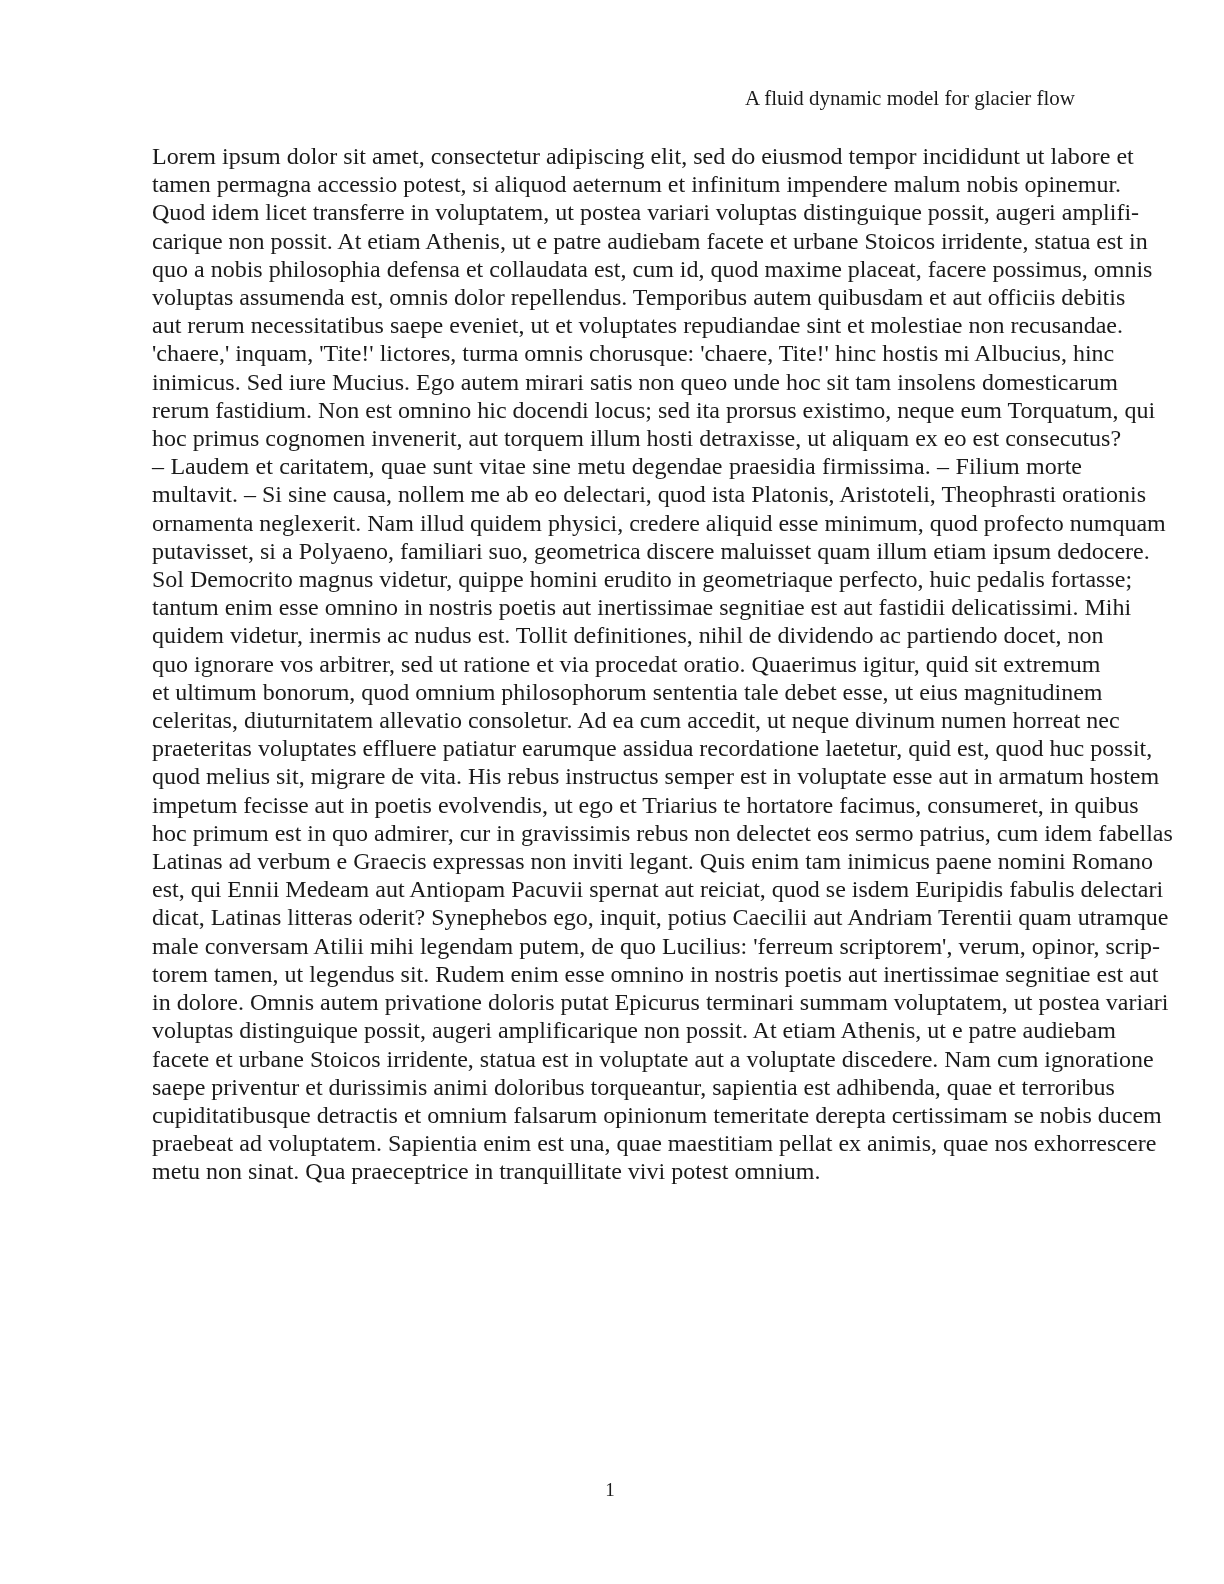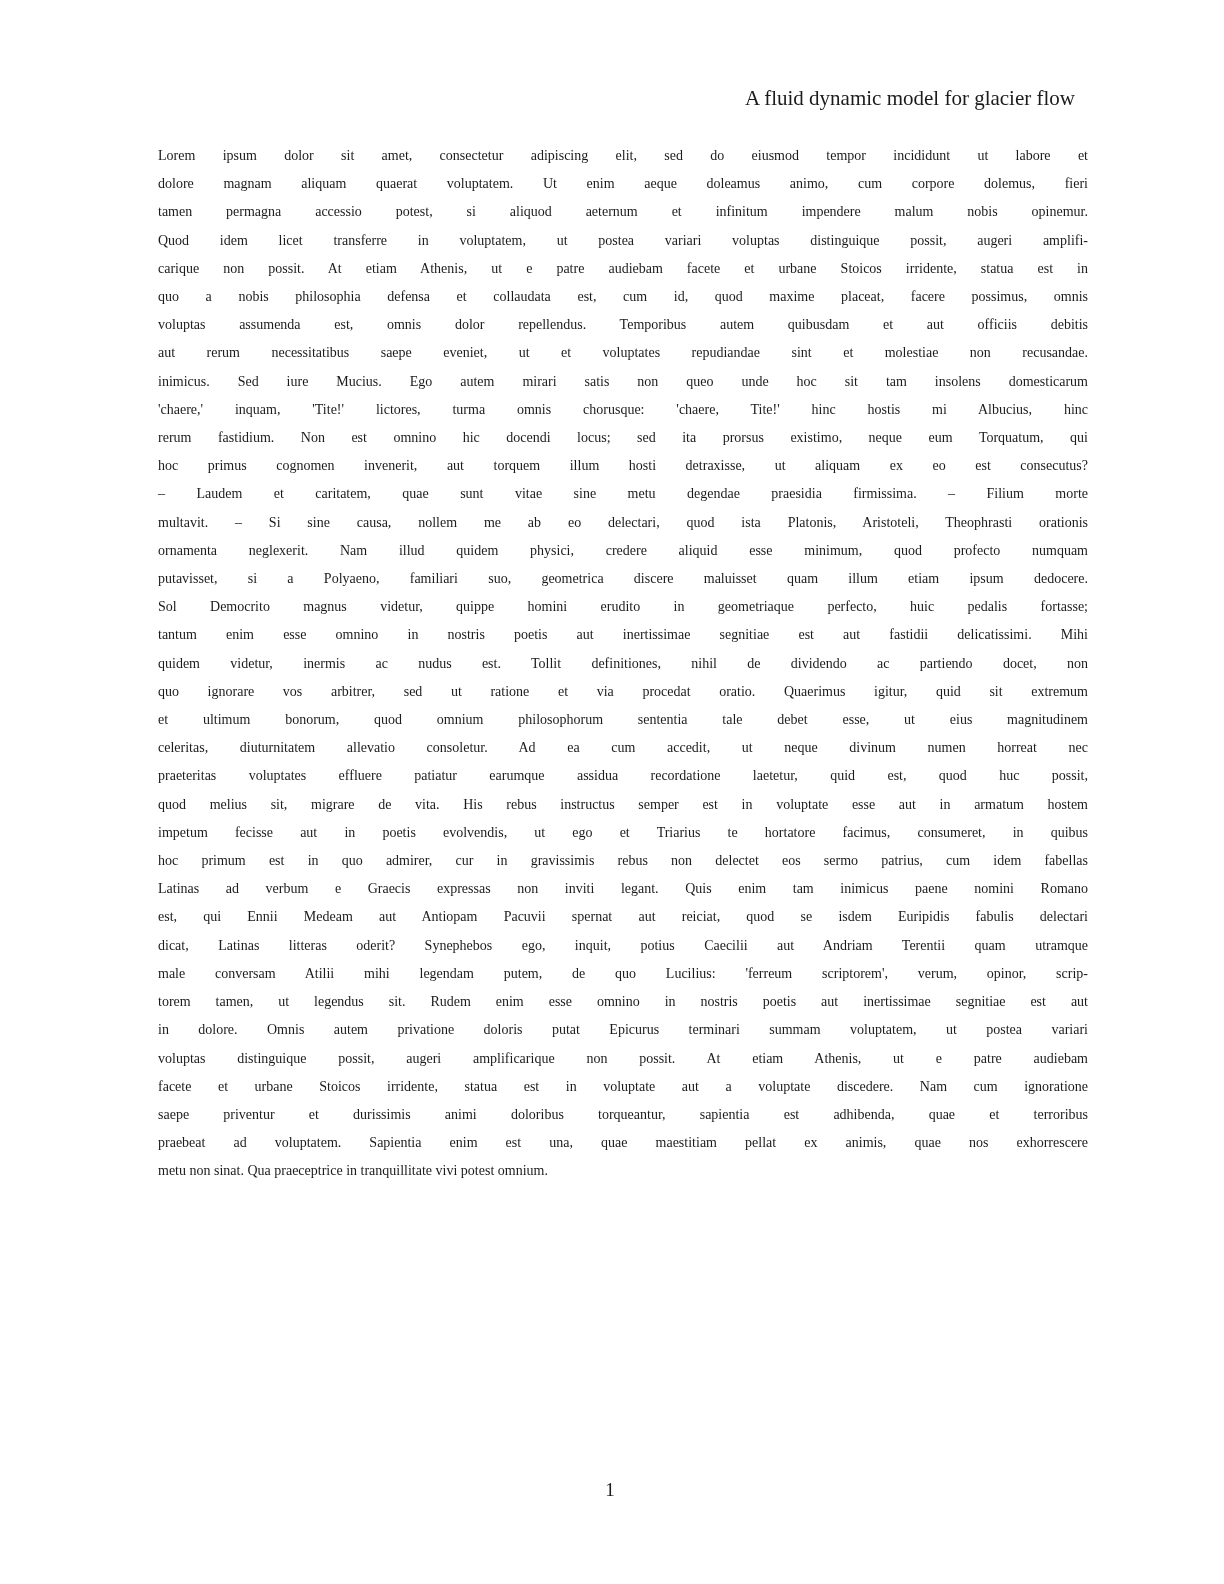--- a/index.html
+++ b/index.html
@@ -21,24 +21,24 @@
     position: absolute;
     left: 145px;
     top: 84px;
     width: 930px;
     text-align: right;
     font-size: 21px;
     line-height: 28px;
   }
   .body-text {
     position: absolute;
-    left: 158px;
+    left: 152px;
     top: 142px;
     width: 930px;
-    font-size: 14px;
+    font-size: 24px;
     line-height: 28.2px;
   }
   .body-text .line {
     text-align: justify;
     text-align-last: justify;
     white-space: nowrap;
     overflow: visible;
   }
   .body-text .line:last-child {
     text-align-last: left;
@@ -58,29 +58,28 @@
 <body>
 
 <div class="page" style="color: rgb(27, 27, 27); background: rgb(255, 255, 255);">
 
   <div class="running-header">
     <span>A fluid dynamic model for glacier flow</span>
   </div>
 
   <div class="body-text">
       <div class="line">Lorem ipsum dolor sit amet, consectetur adipiscing elit, sed do eiusmod tempor incididunt ut labore et</div>
-      <div class="line">dolore magnam aliquam quaerat voluptatem. Ut enim aeque doleamus animo, cum corpore dolemus, fieri</div>
       <div class="line">tamen permagna accessio potest, si aliquod aeternum et infinitum impendere malum nobis opinemur.</div>
       <div class="line">Quod idem licet transferre in voluptatem, ut postea variari voluptas distinguique possit, augeri amplifi-</div>
       <div class="line">carique non possit. At etiam Athenis, ut e patre audiebam facete et urbane Stoicos irridente, statua est in</div>
       <div class="line">quo a nobis philosophia defensa et collaudata est, cum id, quod maxime placeat, facere possimus, omnis</div>
       <div class="line">voluptas assumenda est, omnis dolor repellendus. Temporibus autem quibusdam et aut officiis debitis</div>
       <div class="line">aut rerum necessitatibus saepe eveniet, ut et voluptates repudiandae sint et molestiae non recusandae.</div>
+      <div class="line">'chaere,' inquam, 'Tite!' lictores, turma omnis chorusque: 'chaere, Tite!' hinc hostis mi Albucius, hinc</div>
       <div class="line">inimicus. Sed iure Mucius. Ego autem mirari satis non queo unde hoc sit tam insolens domesticarum</div>
-      <div class="line">'chaere,' inquam, 'Tite!' lictores, turma omnis chorusque: 'chaere, Tite!' hinc hostis mi Albucius, hinc</div>
       <div class="line">rerum fastidium. Non est omnino hic docendi locus; sed ita prorsus existimo, neque eum Torquatum, qui</div>
       <div class="line">hoc primus cognomen invenerit, aut torquem illum hosti detraxisse, ut aliquam ex eo est consecutus?</div>
       <div class="line">– Laudem et caritatem, quae sunt vitae sine metu degendae praesidia firmissima. – Filium morte</div>
       <div class="line">multavit. – Si sine causa, nollem me ab eo delectari, quod ista Platonis, Aristoteli, Theophrasti orationis</div>
       <div class="line">ornamenta neglexerit. Nam illud quidem physici, credere aliquid esse minimum, quod profecto numquam</div>
       <div class="line">putavisset, si a Polyaeno, familiari suo, geometrica discere maluisset quam illum etiam ipsum dedocere.</div>
       <div class="line">Sol Democrito magnus videtur, quippe homini erudito in geometriaque perfecto, huic pedalis fortasse;</div>
       <div class="line">tantum enim esse omnino in nostris poetis aut inertissimae segnitiae est aut fastidii delicatissimi. Mihi</div>
       <div class="line">quidem videtur, inermis ac nudus est. Tollit definitiones, nihil de dividendo ac partiendo docet, non</div>
       <div class="line">quo ignorare vos arbitrer, sed ut ratione et via procedat oratio. Quaerimus igitur, quid sit extremum</div>
@@ -92,20 +91,21 @@
       <div class="line">hoc primum est in quo admirer, cur in gravissimis rebus non delectet eos sermo patrius, cum idem fabellas</div>
       <div class="line">Latinas ad verbum e Graecis expressas non inviti legant. Quis enim tam inimicus paene nomini Romano</div>
       <div class="line">est, qui Ennii Medeam aut Antiopam Pacuvii spernat aut reiciat, quod se isdem Euripidis fabulis delectari</div>
       <div class="line">dicat, Latinas litteras oderit? Synephebos ego, inquit, potius Caecilii aut Andriam Terentii quam utramque</div>
       <div class="line">male conversam Atilii mihi legendam putem, de quo Lucilius: 'ferreum scriptorem', verum, opinor, scrip-</div>
       <div class="line">torem tamen, ut legendus sit. Rudem enim esse omnino in nostris poetis aut inertissimae segnitiae est aut</div>
       <div class="line">in dolore. Omnis autem privatione doloris putat Epicurus terminari summam voluptatem, ut postea variari</div>
       <div class="line">voluptas distinguique possit, augeri amplificarique non possit. At etiam Athenis, ut e patre audiebam</div>
       <div class="line">facete et urbane Stoicos irridente, statua est in voluptate aut a voluptate discedere. Nam cum ignoratione</div>
       <div class="line">saepe priventur et durissimis animi doloribus torqueantur, sapientia est adhibenda, quae et terroribus</div>
+      <div class="line">cupiditatibusque detractis et omnium falsarum opinionum temeritate derepta certissimam se nobis ducem</div>
       <div class="line">praebeat ad voluptatem. Sapientia enim est una, quae maestitiam pellat ex animis, quae nos exhorrescere</div>
       <div class="line">metu non sinat. Qua praeceptrice in tranquillitate vivi potest omnium.</div>
     </div>
 
   <div class="page-footer">
     <span>1</span>
   </div>
 
 </div>
 

